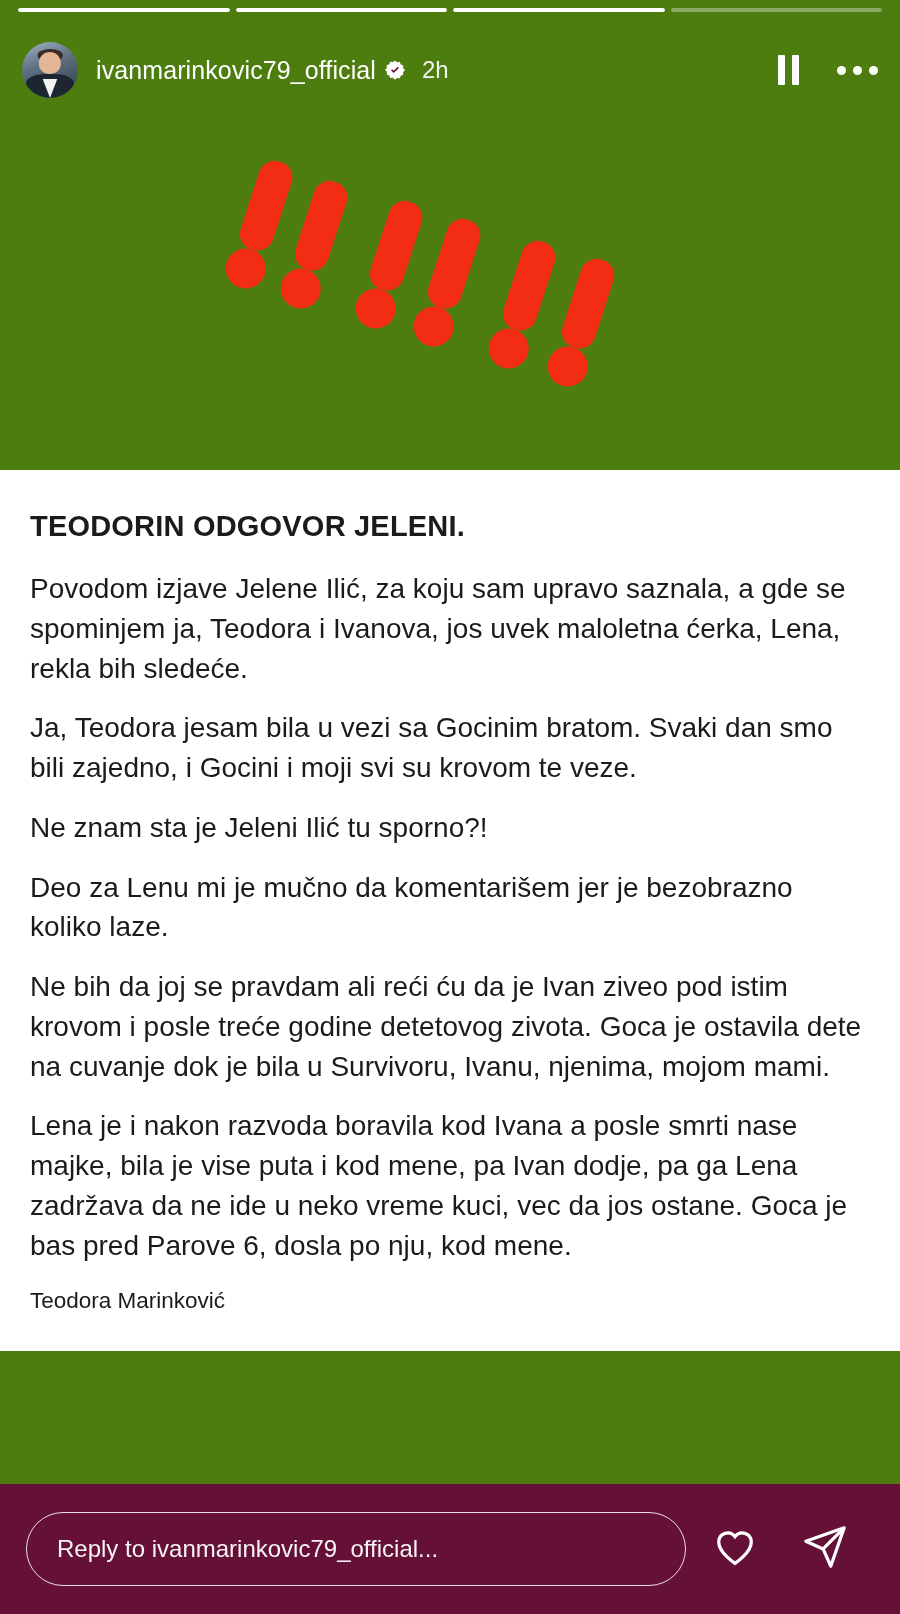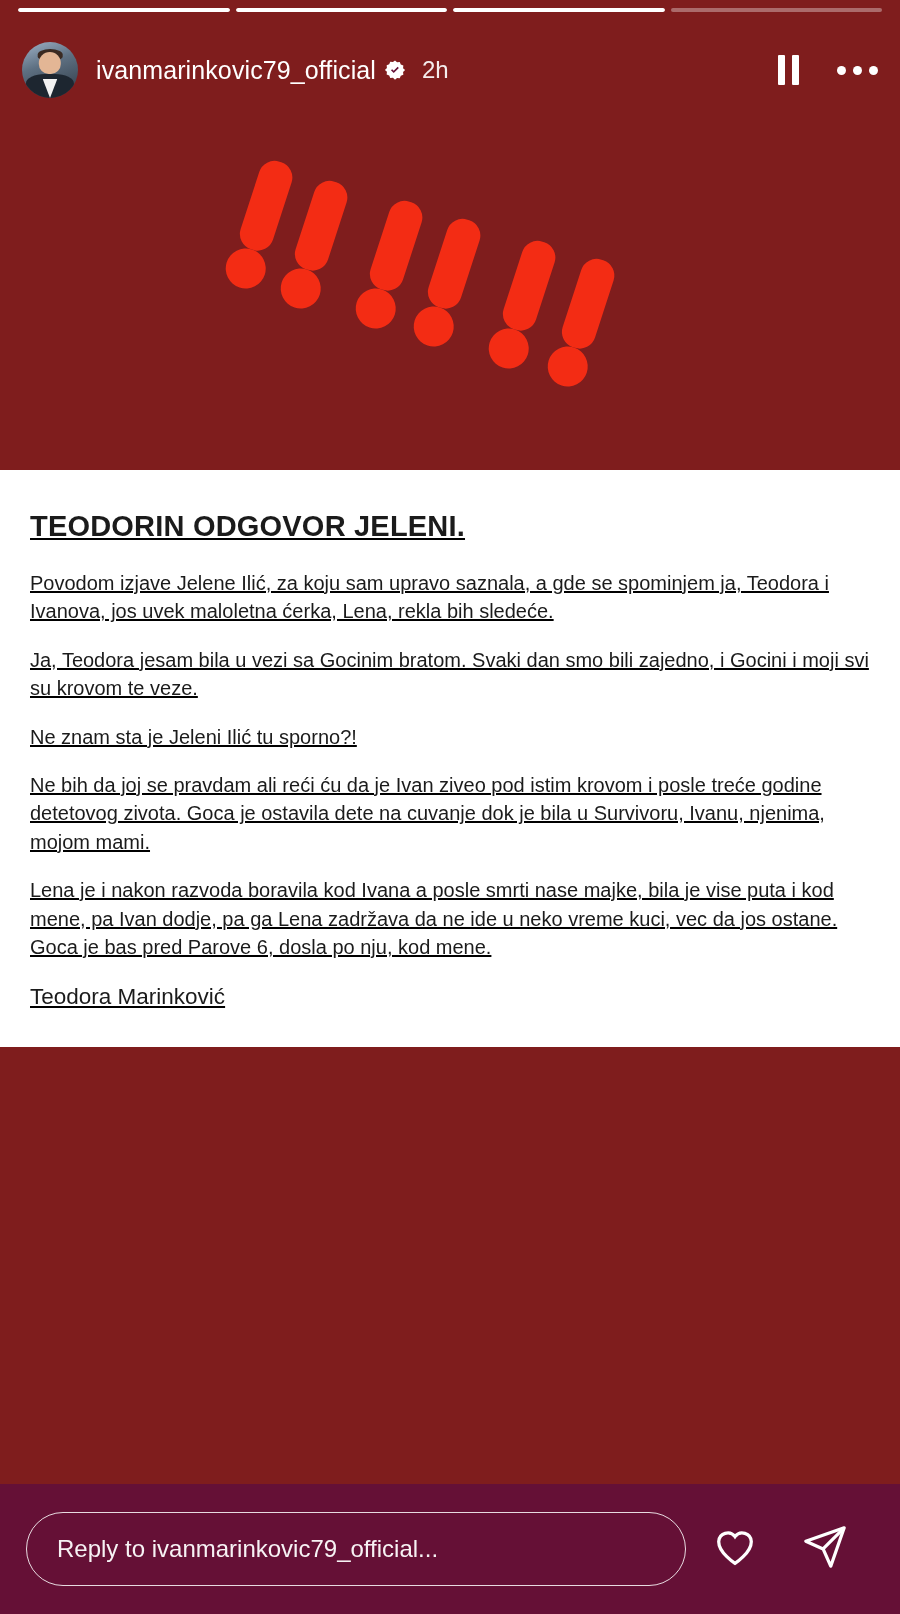--- a/index.html
+++ b/index.html
@@ -6,21 +6,21 @@
   html, body {
     width: 900px;
     height: 1614px;
     background: #000;
     font-family: "Liberation Sans", sans-serif;
   }
   .story {
     position: relative;
     width: 900px;
     height: 1614px;
-    background: #7f1d1d;
+    background: #4d7c0f;
     overflow: hidden;
   }
 
   
   .progress-wrap {
     position: absolute;
     top: 8px;
     left: 18px;
     right: 18px;
     display: flex;
@@ -163,31 +163,30 @@
 
   
   .card {
     position: absolute;
     top: 470px;
     left: 0;
     width: 900px;
     background: #ffffff;
     padding: 40px 30px 34px 30px;
     z-index: 10;
-    text-decoration: underline;
   }
   .card h1 {
     font-size: 29px;
     font-weight: bold;
     color: #1b1b1b;
     letter-spacing: 0.2px;
     margin-bottom: 26px;
   }
   .card p {
-    font-size: 20px;
+    font-size: 28px;
     line-height: 1.42;
     color: #1b1b1b;
     margin-bottom: 20px;
   }
   .card p.sign {
     margin-top: 6px;
     margin-bottom: 0;
     font-size: 22.5px;
   }
 
@@ -303,20 +302,21 @@
         </g>
       </g>
     </svg>
   </div>
 
   <div class="card">
     <h1>TEODORIN ODGOVOR JELENI.</h1>
     <p>Povodom izjave Jelene Ilić, za koju sam upravo saznala, a gde se spominjem ja, Teodora i Ivanova, jos uvek maloletna ćerka, Lena, rekla bih sledeće.</p>
     <p>Ja, Teodora jesam bila u vezi sa Gocinim bratom. Svaki dan smo bili zajedno, i Gocini i moji svi su krovom te veze.</p>
     <p>Ne znam sta je Jeleni Ilić tu sporno?!</p>
+    <p>Deo za Lenu mi je mučno da komentarišem jer je bezobrazno koliko laze.</p>
     <p>Ne bih da joj se pravdam ali reći ću da je Ivan ziveo pod istim krovom i posle treće godine detetovog zivota. Goca je ostavila dete na cuvanje dok je bila u Survivoru, Ivanu, njenima, mojom mami.</p>
     <p>Lena je i nakon razvoda boravila kod Ivana a posle smrti nase majke, bila je vise puta i kod mene, pa Ivan dodje, pa ga Lena zadržava da ne ide u neko vreme kuci, vec da jos ostane. Goca je bas pred Parove 6, dosla po nju, kod mene.</p>
     <p class="sign">Teodora Marinković</p>
   </div>
 
   <div class="bottom-bar">
     <div class="reply-box">
       <span>Reply to ivanmarinkovic79_official...</span>
     </div>
     <div class="bottom-icons">

